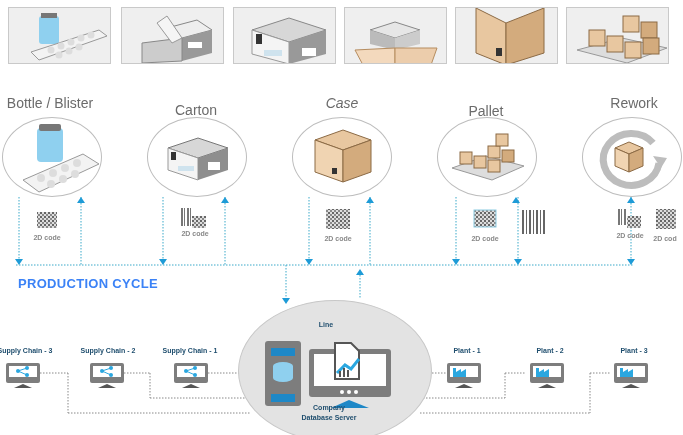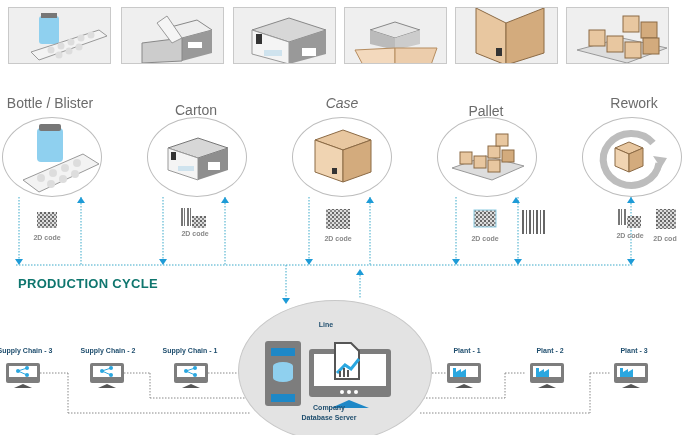--- a/index.html
+++ b/index.html
@@ -2,21 +2,21 @@
 <html><head>
 <meta charset="utf-8">
 <style>
   html,body{margin:0;padding:0;background:#fff;}
   body{width:683px;height:435px;position:relative;overflow:hidden;font-family:"Liberation Sans",sans-serif;}
   .topbox{position:absolute;top:7px;width:103px;height:57px;background:#efefef;border:1px solid #c9c9c9;box-sizing:border-box;overflow:hidden;}
   .stage-label{position:absolute;font-size:14px;color:#6b6b6b;text-align:center;width:120px;}
   .circle{position:absolute;border:1px solid #bdbdbd;border-radius:50%;background:#fff;overflow:hidden;}
   .code-label{position:absolute;font-size:7px;color:#888;font-weight:bold;text-align:center;width:50px;}
   .node-label{position:absolute;font-size:7px;font-weight:bold;color:#1f4e6e;text-align:center;width:80px;white-space:nowrap;}
-  .prod-cycle{position:absolute;left:18px;top:276px;font-size:13px;font-weight:bold;color:#0f766e;letter-spacing:0.3px;}
+  .prod-cycle{position:absolute;left:18px;top:276px;font-size:13px;font-weight:bold;color:#3b82f6;letter-spacing:0.3px;}
   svg{position:absolute;left:0;top:0;}
 </style>
 </head>
 <body>
 
 <div class="topbox" style="left:8px;">
   <svg width="103" height="57">
     <rect x="30" y="8" width="20" height="28" rx="3" fill="#8fd0ef"></rect>
     <rect x="32" y="5" width="16" height="5" fill="#777"></rect>
     <polygon points="22,44 90,22 98,28 30,52" fill="#f3f3f3" stroke="#999"></polygon>

